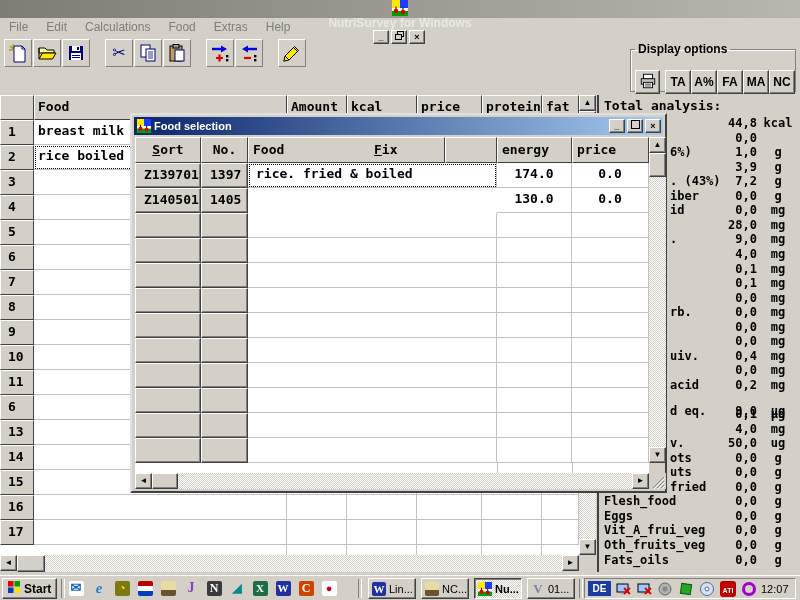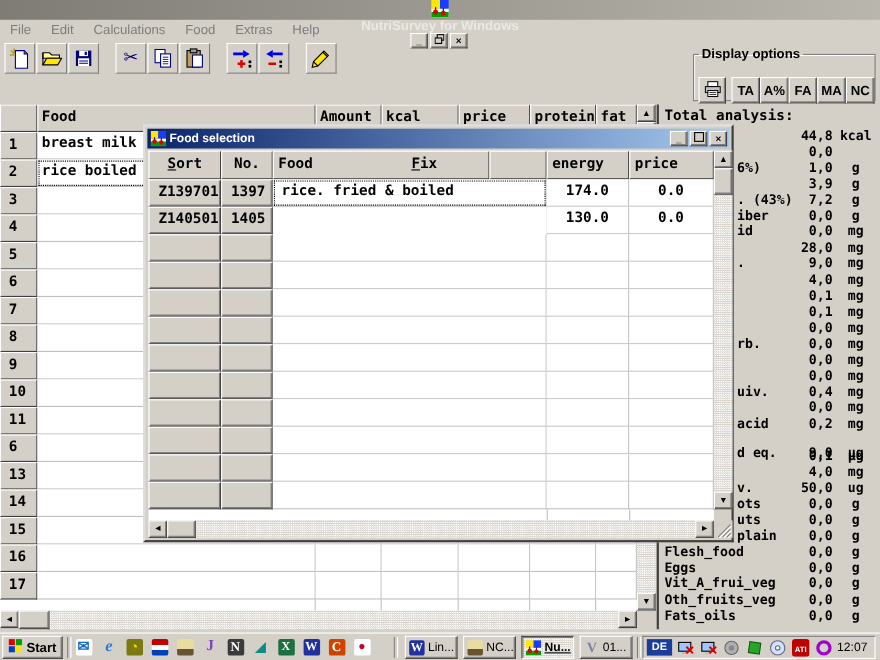--- a/index.html
+++ b/index.html
@@ -118,21 +118,21 @@
   .tb-sep{position:absolute;top:3px;width:2px;height:19px;border-left:1px solid #808080;border-right:1px solid #fff;}
   .quick-launch{position:absolute;left:68px;top:4px;display:flex;gap:7px;}
   .ql-btn{width:16px;height:16px;display:inline-flex;align-items:center;justify-content:center;}
   .qlsq{display:inline-flex;width:15px;height:15px;align-items:center;justify-content:center;
         font-size:12px;font-weight:bold;border-radius:2px;font-family:"Liberation Serif",serif;}
   .task-buttons{position:absolute;left:368px;top:2px;display:flex;gap:5px;}
   .task-btn{width:48px;height:21px;display:flex;align-items:center;gap:3px;padding:0 3px;font-size:11px;
             background:#d4d0c8;border:1px solid;border-color:#fff #404040 #404040 #fff;
             box-shadow:inset -1px -1px 0 #808080;overflow:hidden;}
   .task-btn.active{border-color:#404040 #fff #fff #404040;box-shadow:inset 1px 1px 0 #808080;
-            background-image:repeating-conic-gradient(#ffffff 0% 25%,#d4d0c8 0% 50%);background-size:2px 2px;text-decoration:underline;}
+            background-image:repeating-conic-gradient(#ffffff 0% 25%,#d4d0c8 0% 50%);background-size:2px 2px;}
   .task-btn .task-ic, .task-btn .task-ic svg, .task-btn .task-ic .qlsq{width:14px;height:14px;flex:none;}
   .task-btn.active .task-label{font-weight:bold;}
   .task-label{white-space:nowrap;}
   .tray{position:absolute;left:584px;top:2px;width:212px;height:21px;box-sizing:border-box;
         border:1px solid;border-color:#808080 #fff #fff #808080;display:flex;align-items:center;}
   .lang-badge{width:23px;height:15px;background:#1a3c9c;color:#fff;font-size:10px;font-weight:bold;
               display:flex;align-items:center;justify-content:center;margin:0 3px;}
   .tray-icons{display:flex;gap:5px;margin-left:1px;}
   .tray-ic{width:16px;height:16px;display:inline-flex;}
   .tray-ic svg{width:16px;height:16px;}
@@ -597,21 +597,21 @@
               <span class="ta-label cut">ots</span>
               <span class="ta-value">0,0</span>
               <span class="ta-unit">g</span>
             </div>
             <div class="ta-line" style="top: 349.2px;">
               <span class="ta-label cut">uts</span>
               <span class="ta-value">0,0</span>
               <span class="ta-unit">g</span>
             </div>
             <div class="ta-line" style="top: 363.75px;">
-              <span class="ta-label cut">plain</span>
+              <span class="ta-label cut">fried</span>
               <span class="ta-value">0,0</span>
               <span class="ta-unit">g</span>
             </div>
             <div class="ta-line" style="top: 378.3px;">
               <span class="ta-label">Flesh_food</span>
               <span class="ta-value">0,0</span>
               <span class="ta-unit">g</span>
             </div>
             <div class="ta-line" style="top: 392.85px;">
               <span class="ta-label">Eggs</span>

